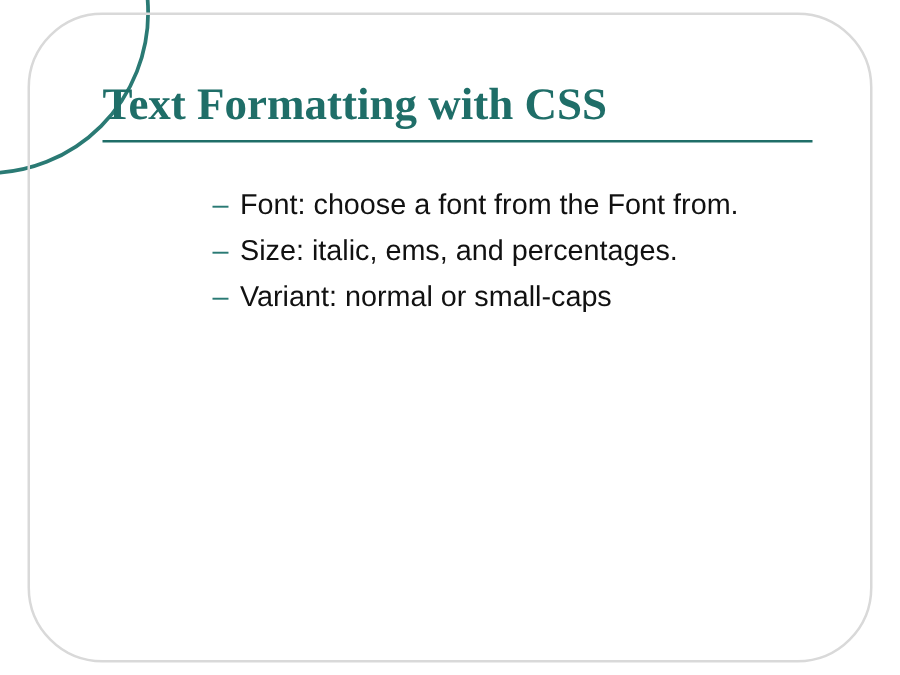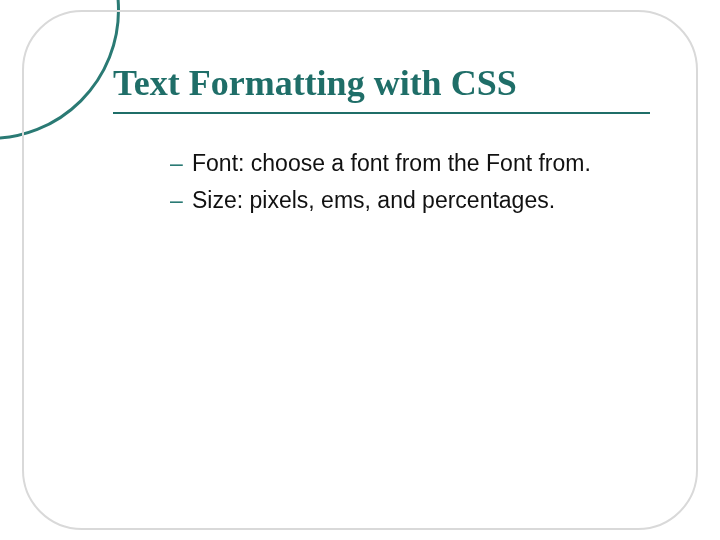--- a/index.html
+++ b/index.html
@@ -41,21 +41,20 @@
     position: absolute;
     top: 62px;
     left: 82px;
     right: 70px;
     font-family: Georgia, "Times New Roman", serif;
     font-weight: bold;
     font-size: 36px;
     color: #1f6e68;
     padding-bottom: 8px;
     border-bottom: 2px solid #1f6e68;
-    margin-left: 31px;
   }
 
   .body {
     position: absolute;
     top: 148px;
     left: 170px;
     right: 80px;
     color: #111;
     font-size: 23px;
     line-height: 1.35;
@@ -88,15 +87,16 @@
 <body>
 
 <div class="ring"></div>
 <div class="slide-frame"></div>
 
 <div class="title">Text Formatting with CSS</div>
 
 <div class="body">
   <ul class="bullets">
     <li>Font: choose a font from the Font from.</li>
-    <li>Size: pixels, ems, and percentages.</li>
+    <li>Size: italic, ems, and percentages.</li>
+    <li>Variant: normal or  small-caps</li>
   </ul>
 </div>
 
 </body></html>

